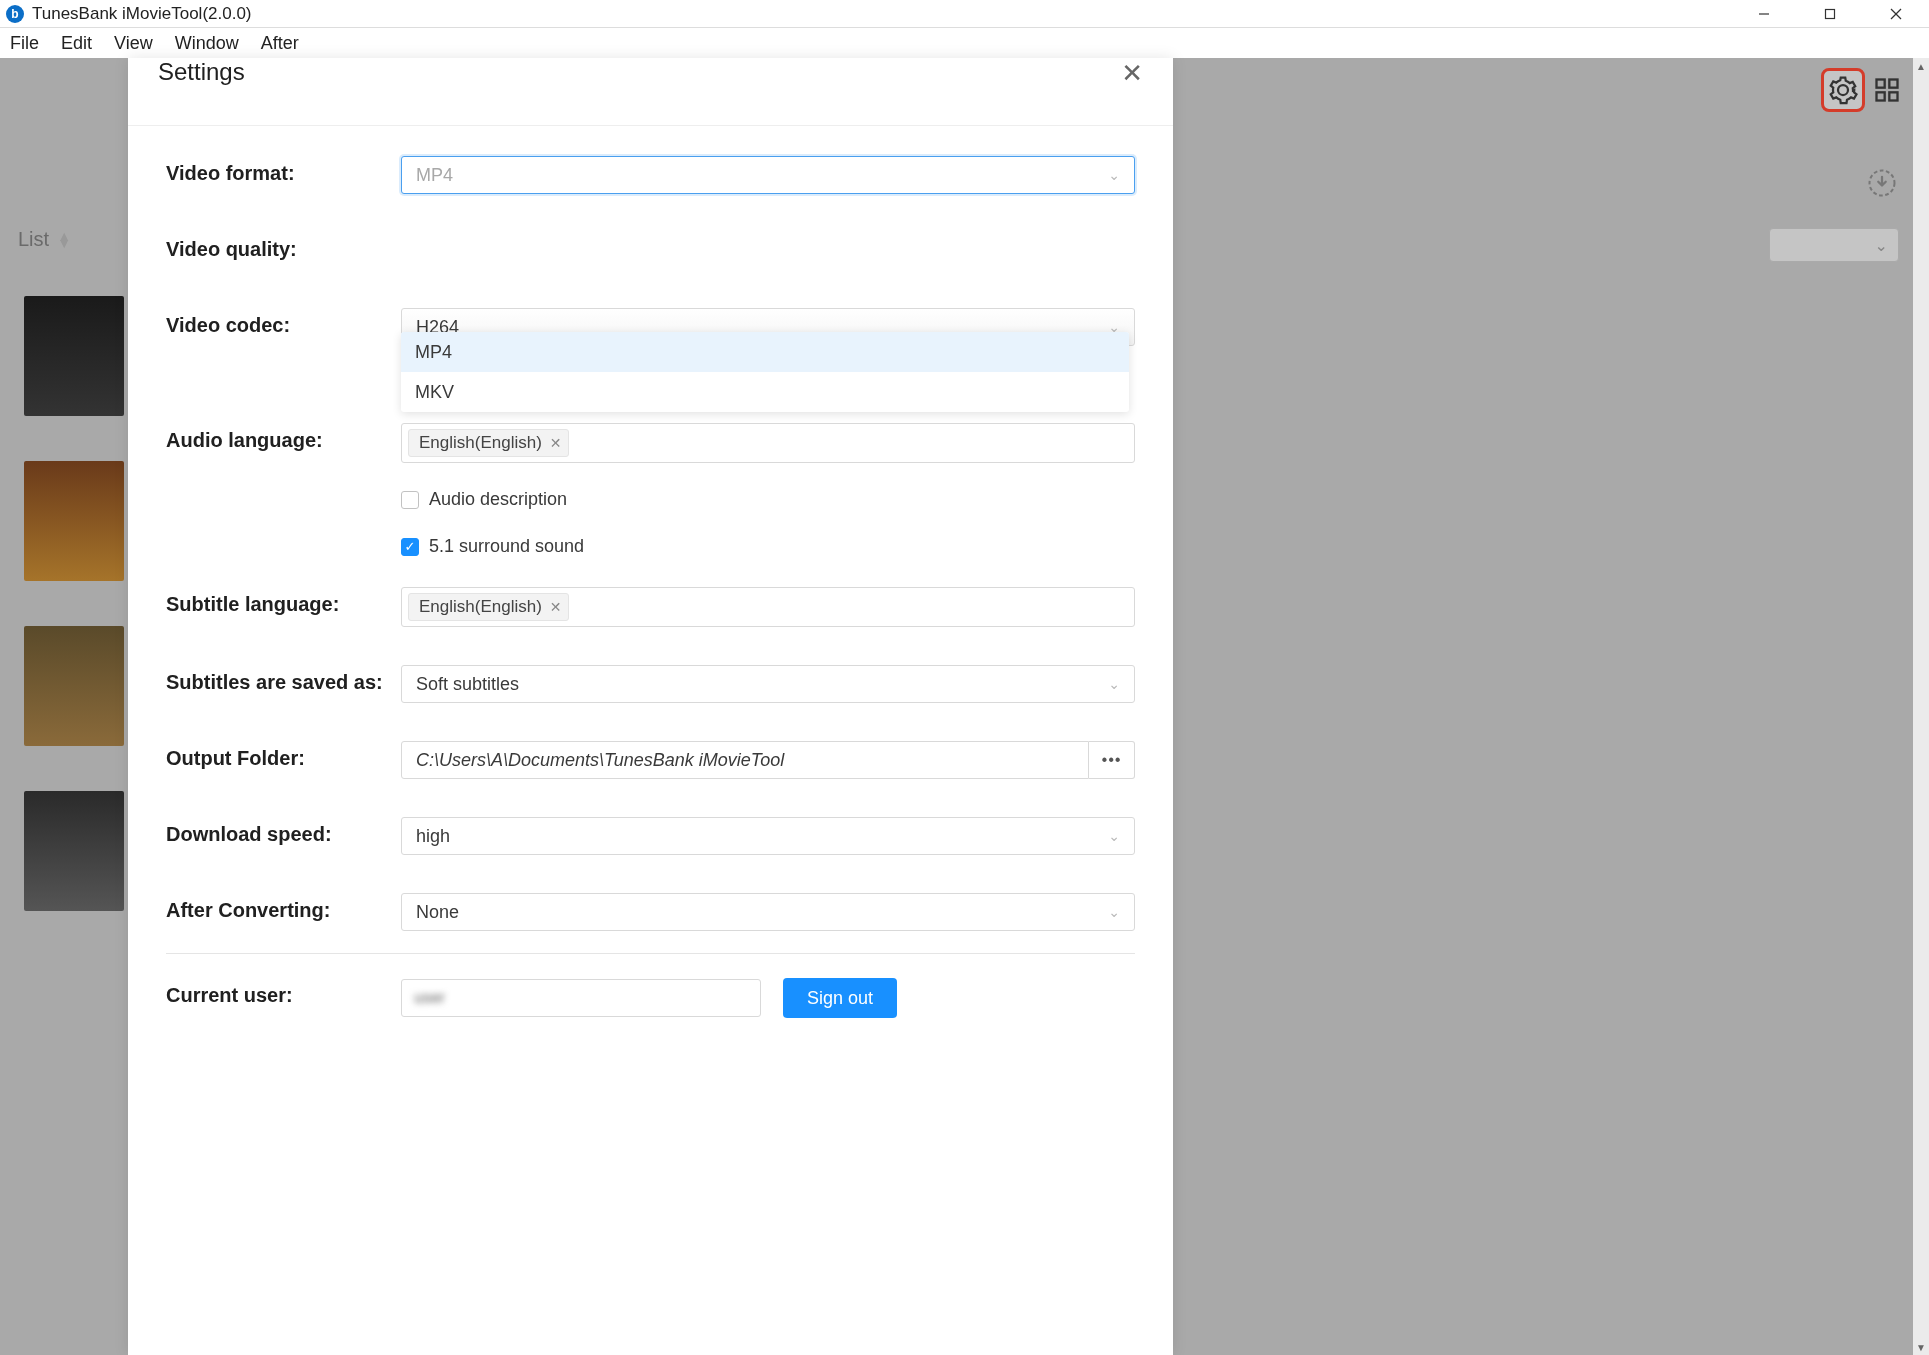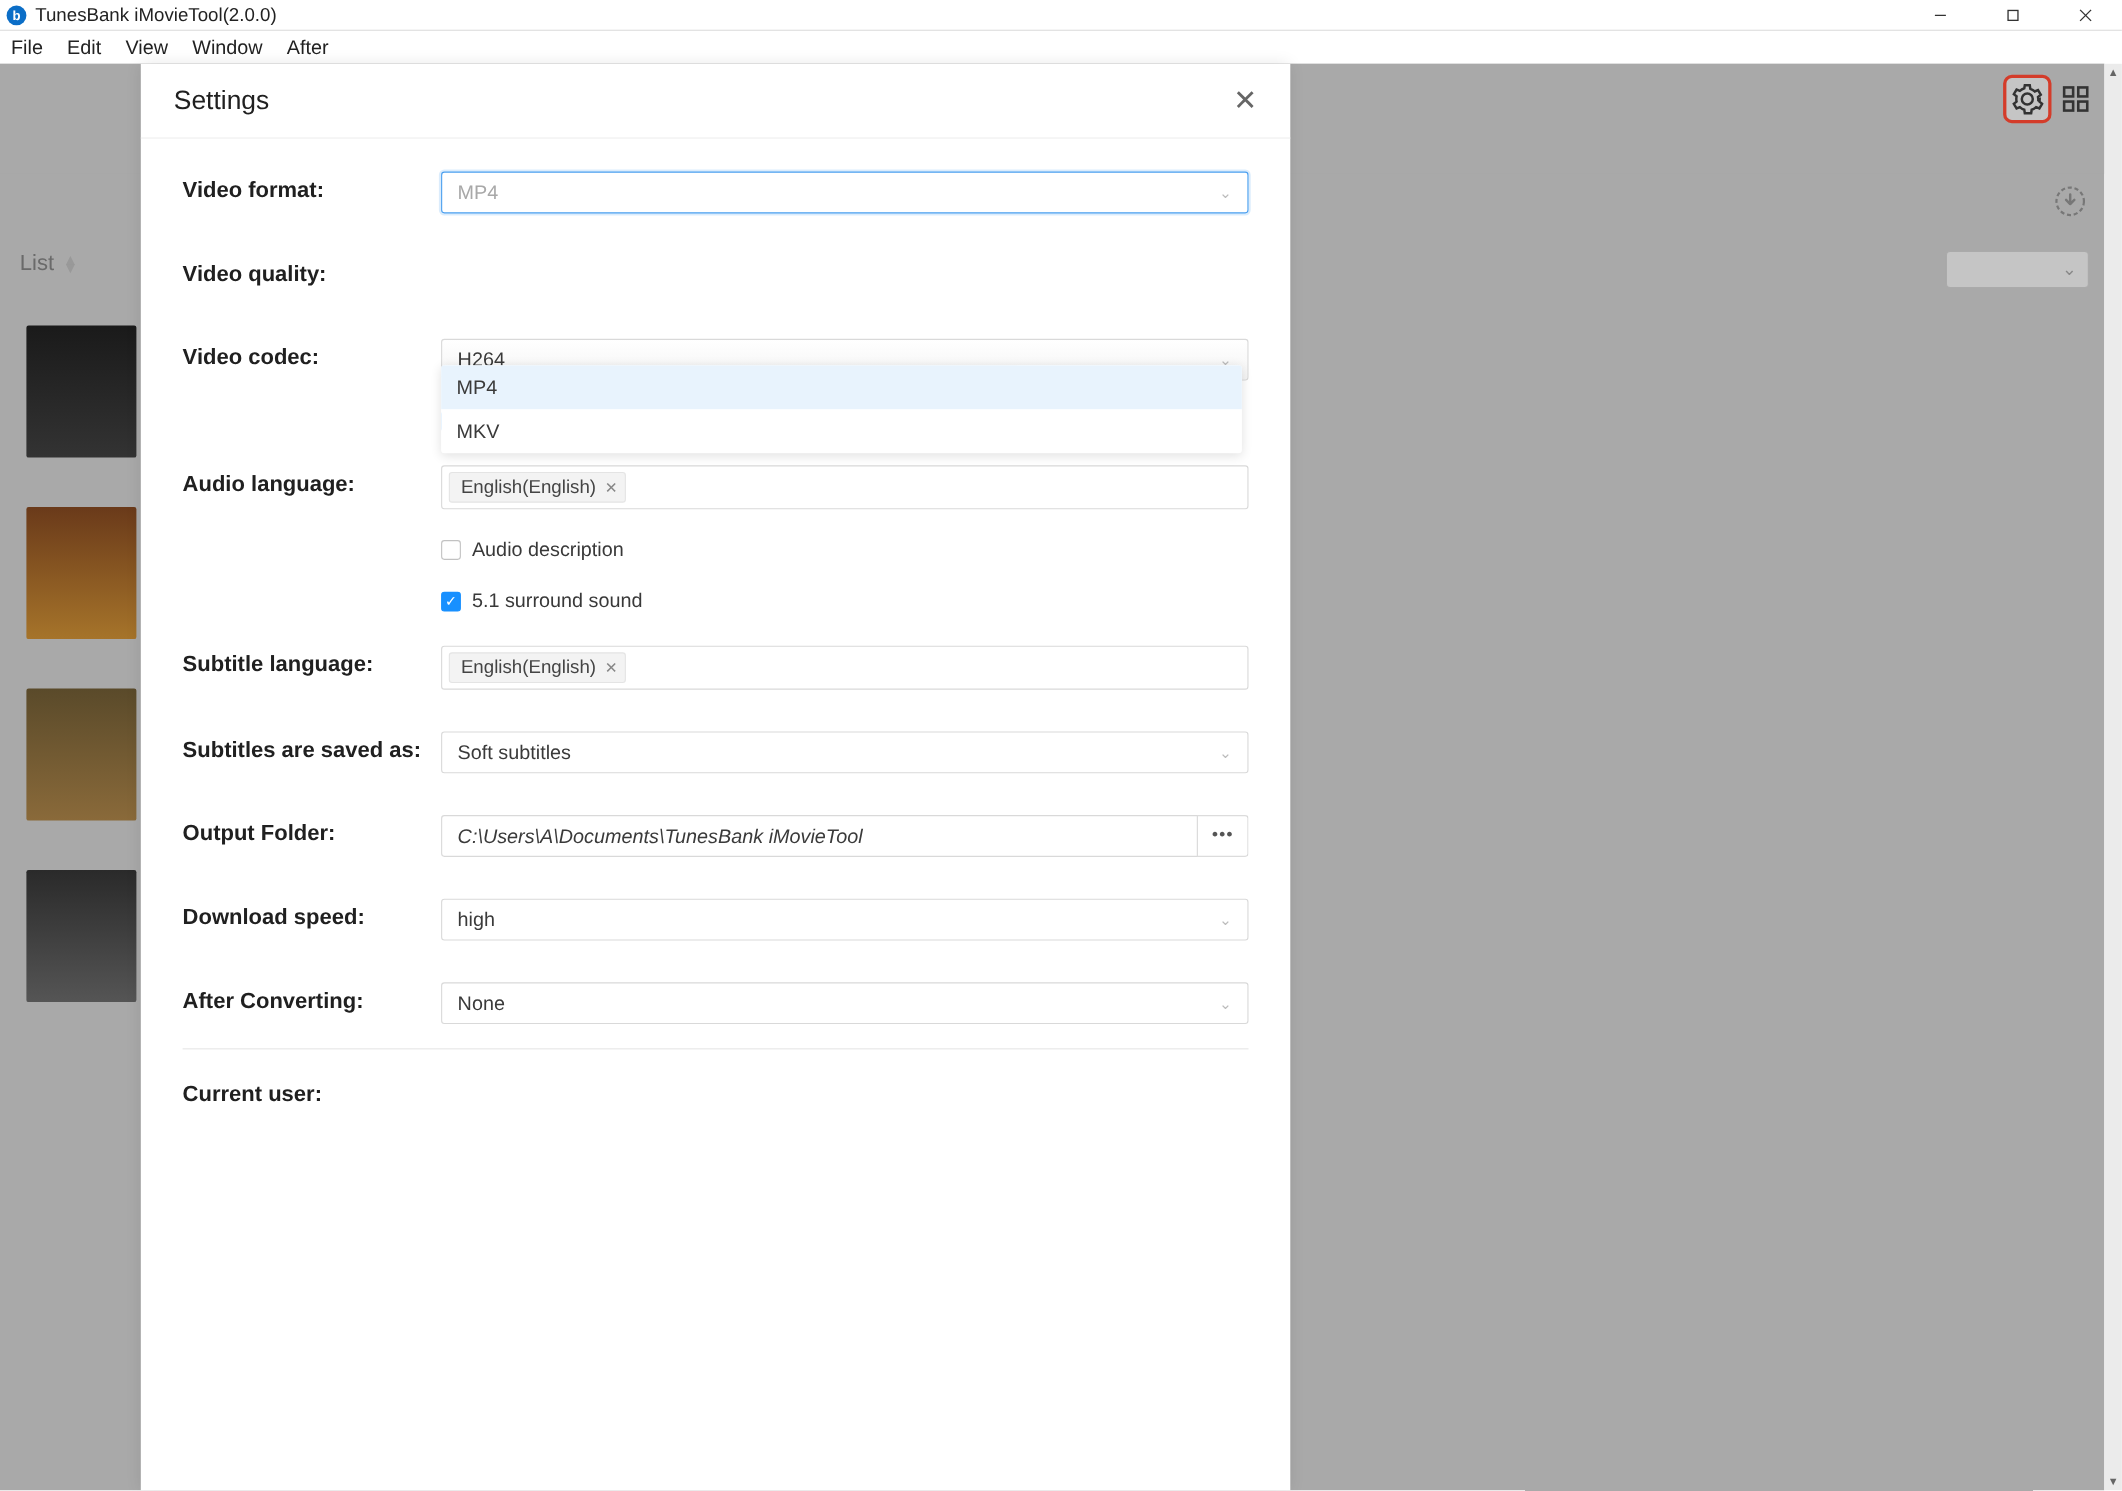--- a/index.html
+++ b/index.html
@@ -32,21 +32,21 @@
 .app-bg .right-dropdown { position: absolute; top: 170px; right: 14px; width: 130px; height: 34px; background: #c5c5c5; border: 1px solid #aaa; border-radius: 4px; display:flex; align-items:center; justify-content:flex-end; padding-right:10px; color:#888; }
 .app-bg .dl-icon { position: absolute; top: 108px; right: 14px; width: 34px; height: 34px; display:flex; align-items:center; justify-content:center; color:#777; }
 
 
 .vscroll { position: absolute; top: 58px; right: 0; width: 16px; bottom: 0; background: #ebebeb; }
 .vscroll .arrow-up { position: absolute; top: 0; left: 0; right: 0; height: 16px; display:flex;align-items:center;justify-content:center; font-size:10px; color:#666;}
 .vscroll .arrow-down { position: absolute; bottom: 0; left: 0; right: 0; height: 16px; display:flex;align-items:center;justify-content:center; font-size:10px; color:#666;}
 
 
 .modal { position: absolute; top: 58px; left: 128px; width: 1045px; bottom: 0; background: #fff; box-shadow: 0 0 14px rgba(0,0,0,0.1); }
-.modal-header { height: 68px; display: flex; align-items: center; padding: 0 30px; border-bottom: 1px solid #eee; }
+.modal-header { height: 68px; display: flex; align-items: flex-start; padding: 0 30px; border-bottom: 1px solid #eee; }
 .modal-title { font-size: 24px; color: #202020; font-weight: 500; }
 .modal-close { margin-left: auto; font-size: 26px; color: #666; cursor: pointer; font-weight: 300; }
 
 .modal-body { padding: 30px 38px 0 38px; position: relative; }
 .form-row { display: flex; align-items: flex-start; margin-bottom: 38px; }
 .form-row .label { width: 235px; font-size: 20px; font-weight: 600; color: #202020; padding-top: 6px; }
 .form-row .control { flex: 1; }
 
 
 .select { height: 38px; border: 1px solid #d9d9d9; border-radius: 3px; display: flex; align-items: center; padding: 0 14px; font-size: 18px; color: #3a3a3a; position: relative; cursor: pointer; background: #fff; }
@@ -273,20 +273,26 @@
           <span>None</span>
           <span class="caret">⌄</span>
         </div>
       </div>
     </div>
 
     <div class="hr"></div>
 
     <div class="form-row cu-row" style="margin-bottom:0">
       <div class="label">Current user:</div>
+      <div class="control">
+        <div class="cu-input">
+            <span style="filter:blur(3px);color:#666;">user</span>
+          </div>
+        <button class="signout-btn">Sign out</button>
+      </div>
     </div>
 
     <div class="dropdown-panel">
       <div class="dropdown-option selected">MP4</div>
       <div class="dropdown-option">MKV</div>
     </div>
 
   </div>
 </div>
 

